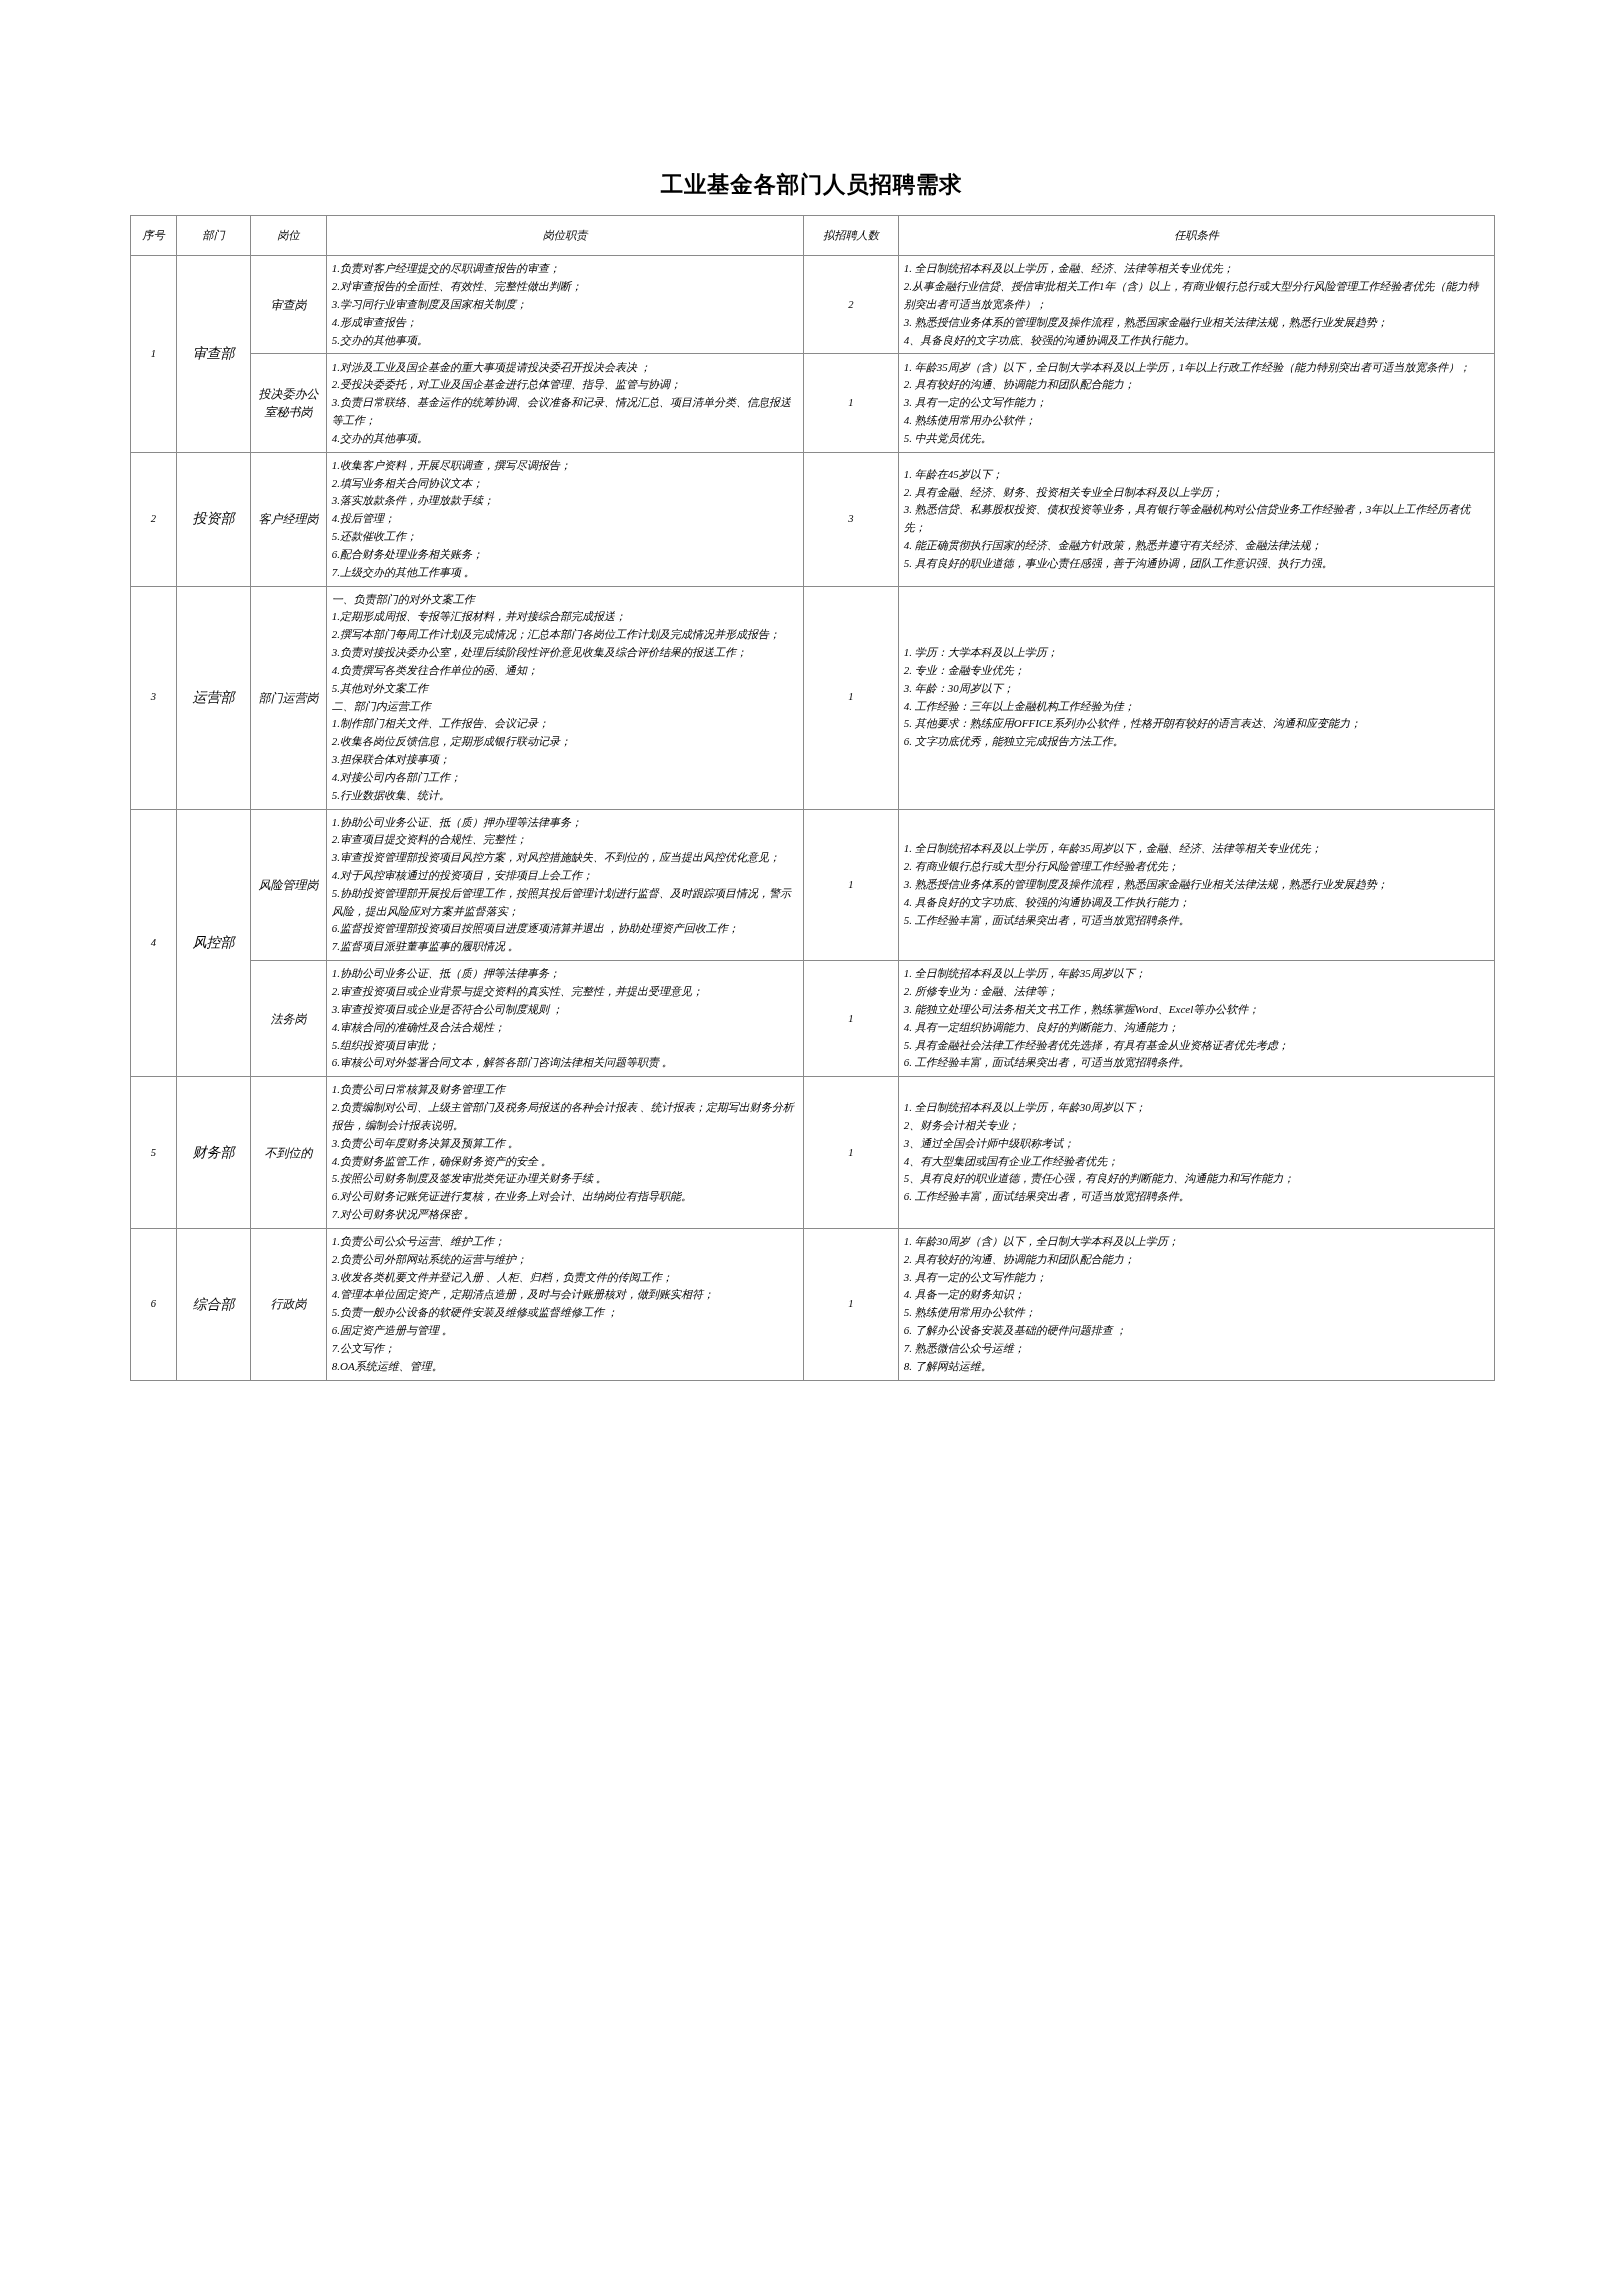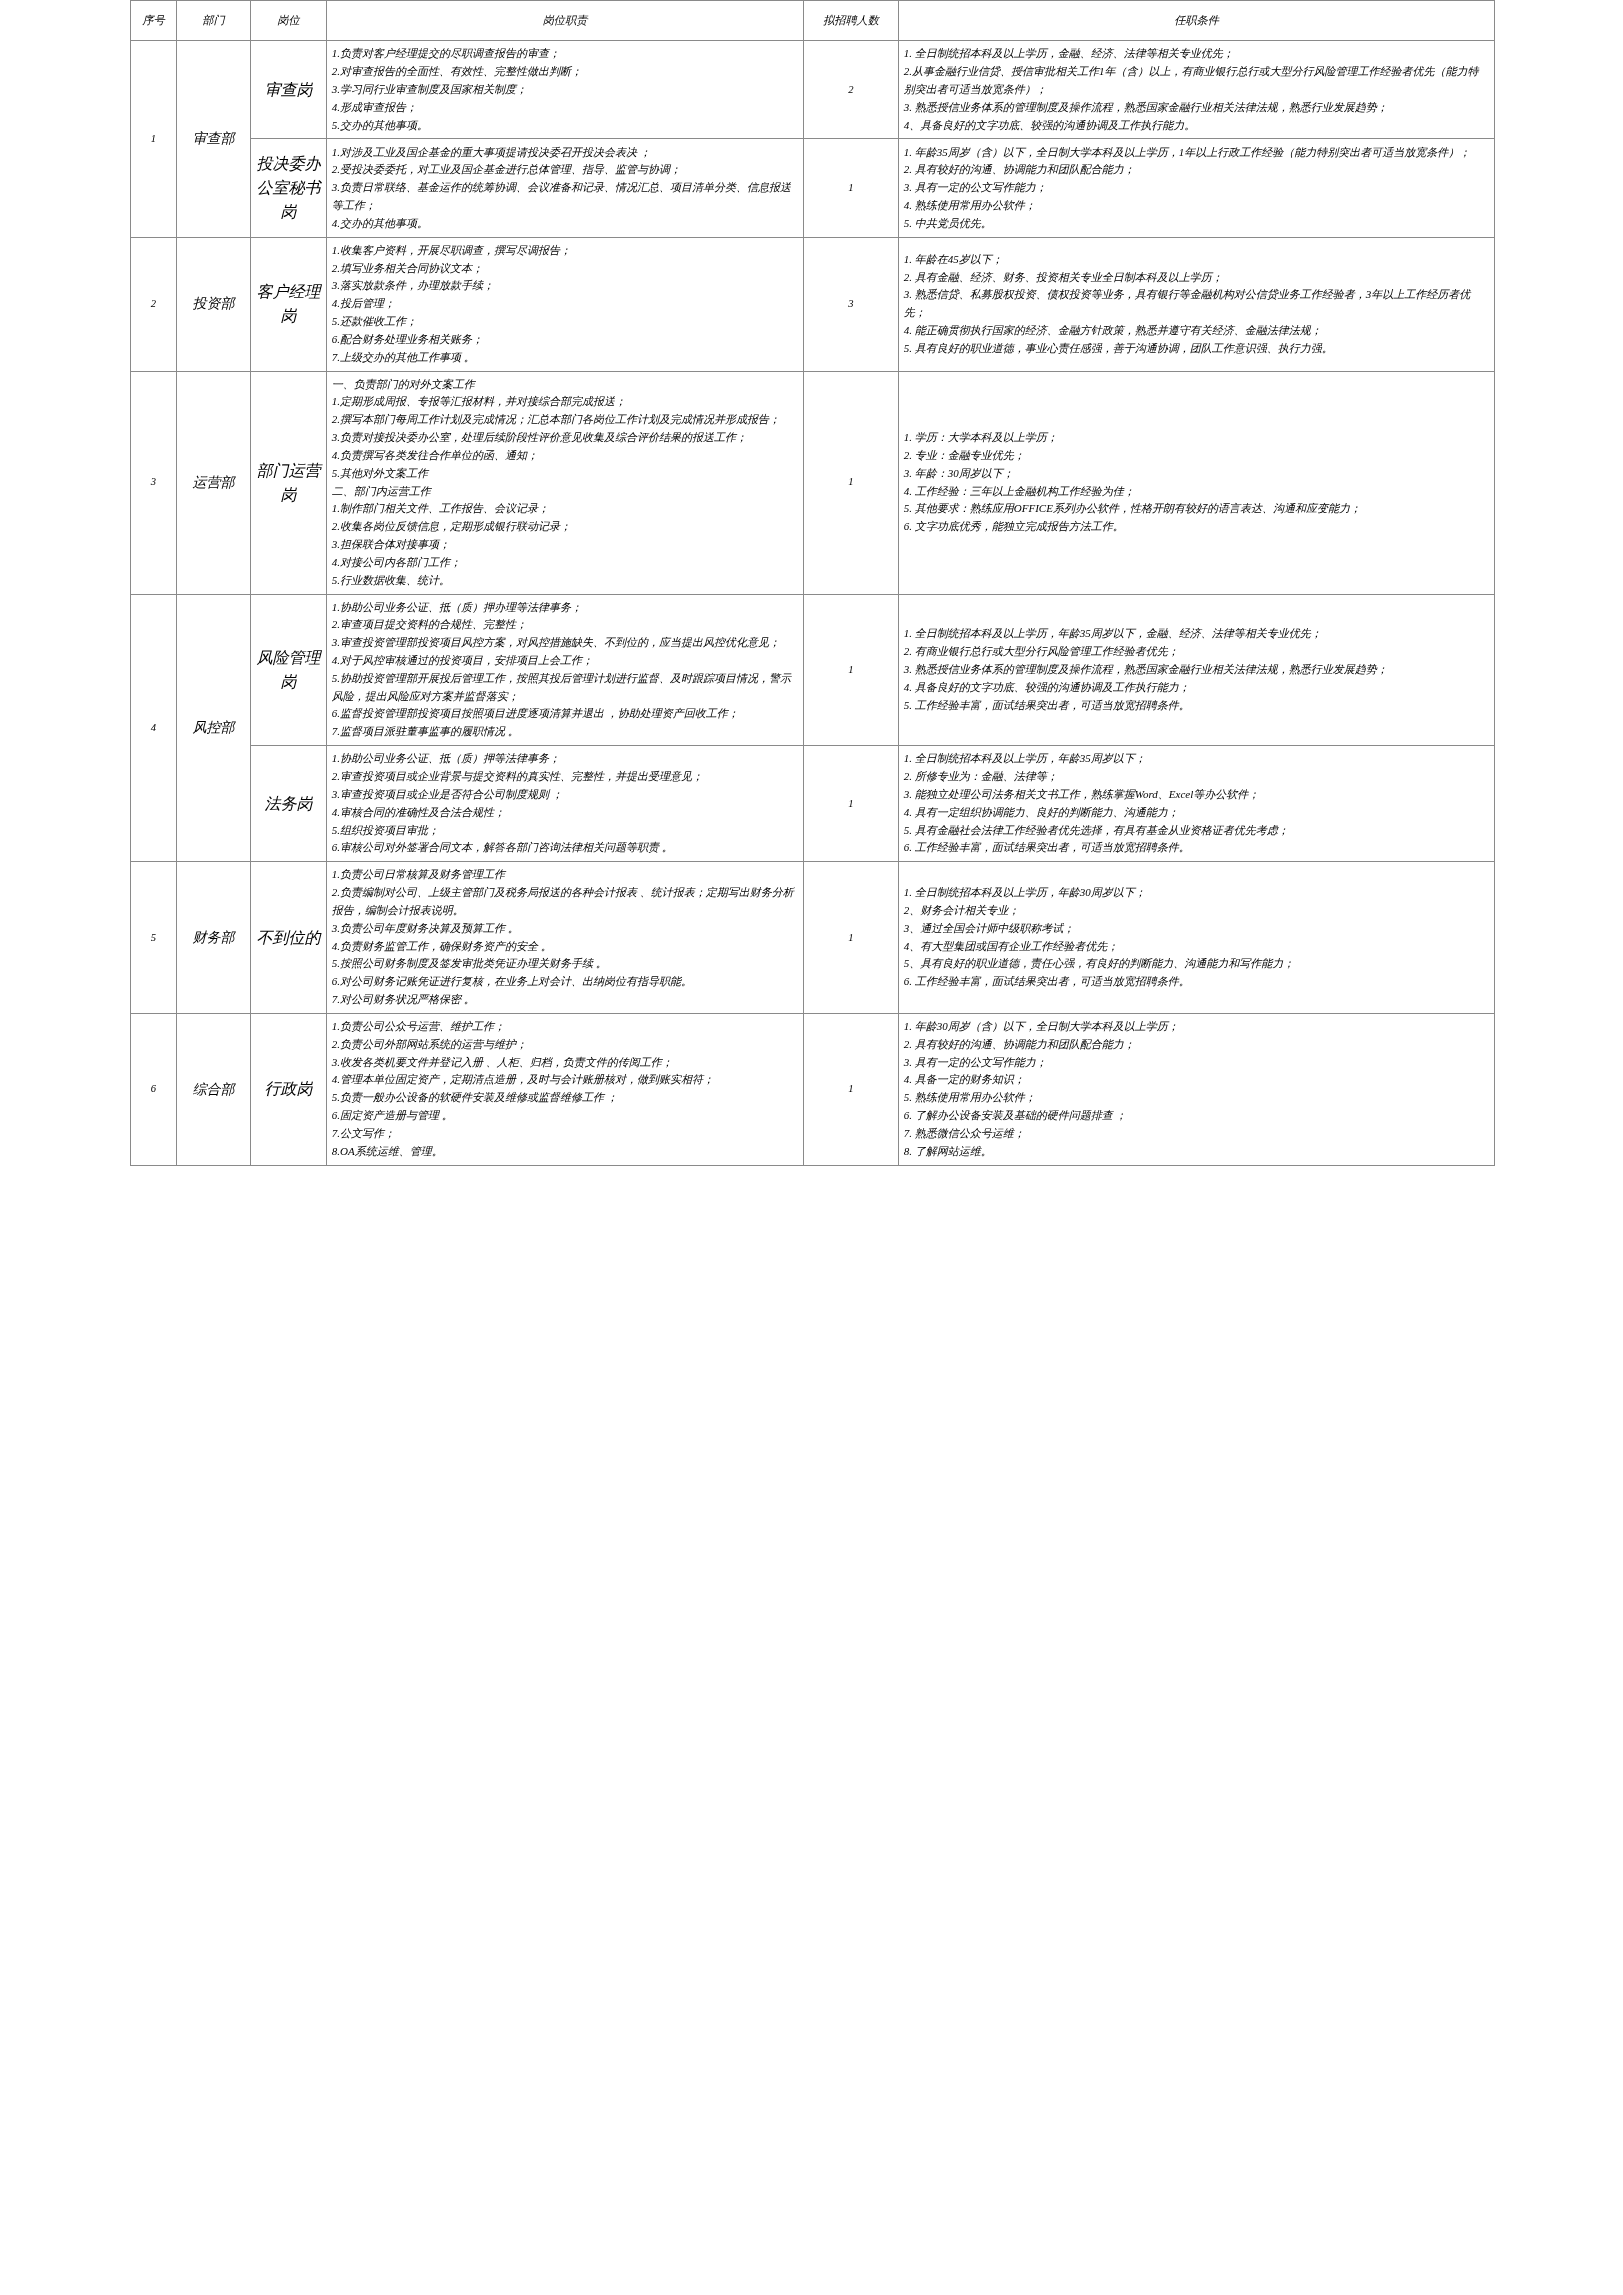--- a/index.html
+++ b/index.html
@@ -68,30 +68,31 @@
     vertical-align: top;
     text-align: left;
     padding: 6.8px 6.1px 6.8px 7.5px;
   }
   .lines {
     white-space: pre-wrap;
     word-break: break-all;
     font-size: 11px;
     line-height: 1.62;
   }
-  td.cell-post { font-size: 16px; line-height: 1.5; }
+  td.cell-post { font-size: 12px; line-height: 1.5; }
   td.cell-dept { font-size: 14px; }
   td.cell-no   { font-size: 10.6px; }
   td.cell-count{ font-size: 10.6px; }
 </style>
 </head>
 <body>
 
 <div class="page">
 
+  <h1 class="doc-title">工业基金各部门人员招聘需求</h1>
 
   <div class="table-wrap">
     <table class="req">
       <colgroup>
         <col class="c-no">
           <col class="c-dept">
           <col class="c-post">
           <col class="c-duty">
           <col class="c-count">
           <col class="c-req">

